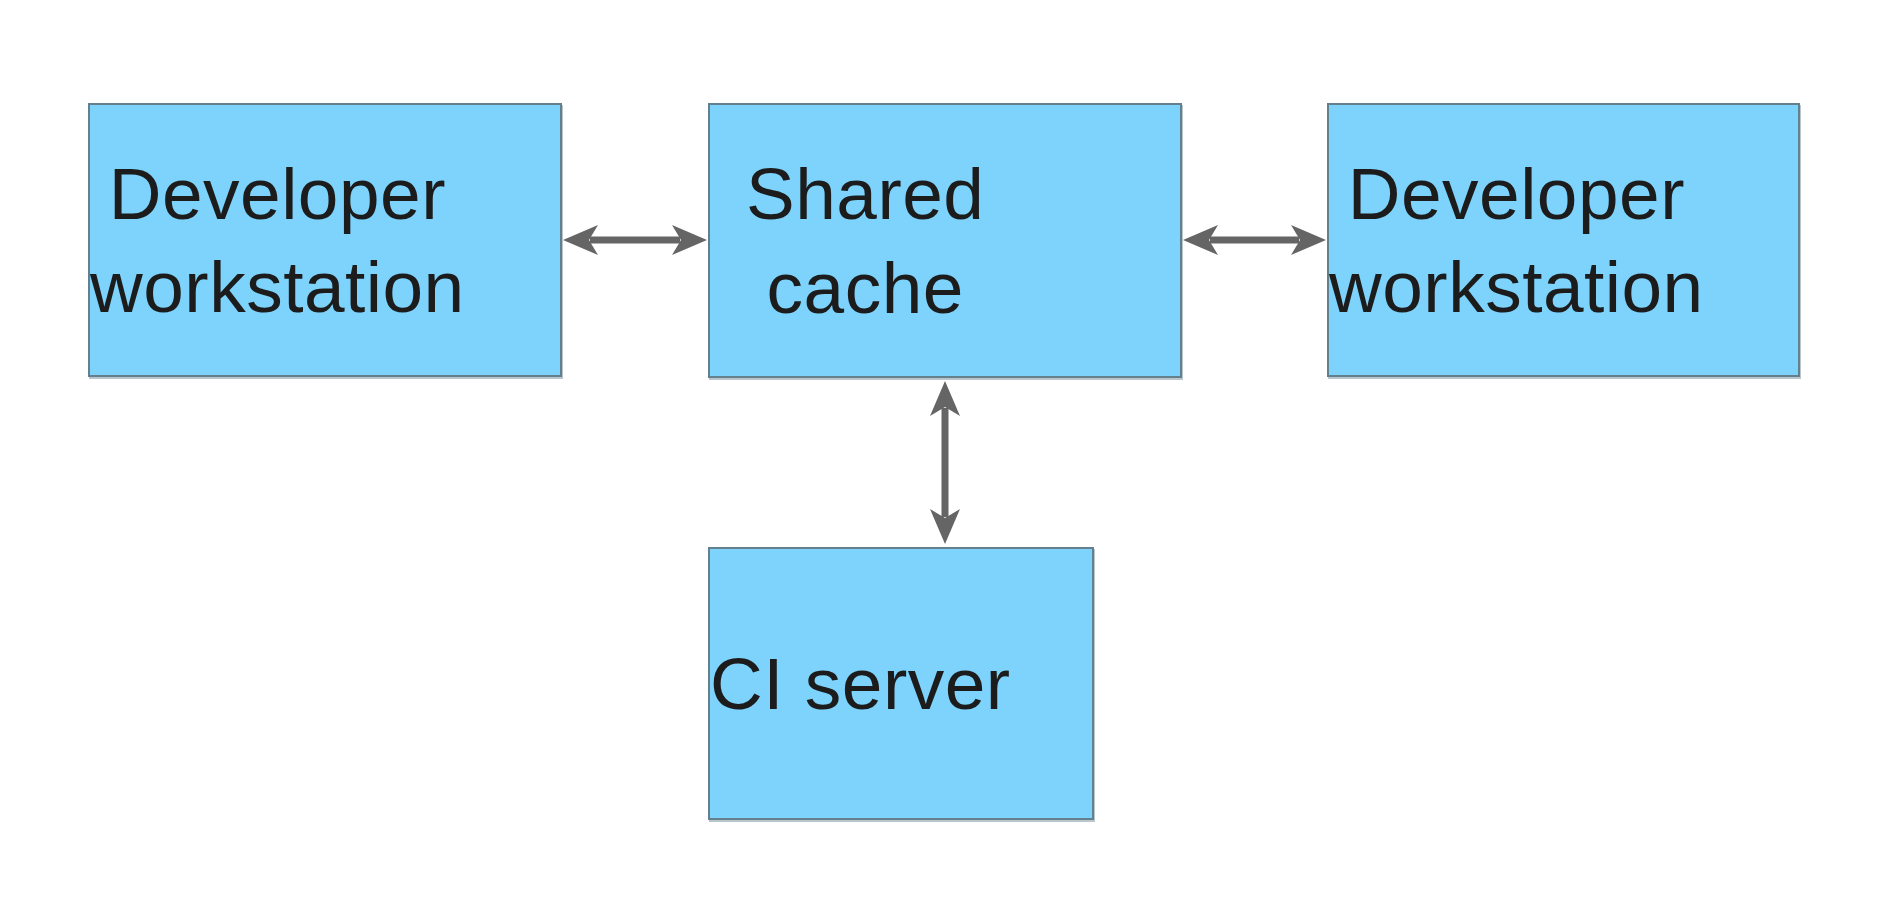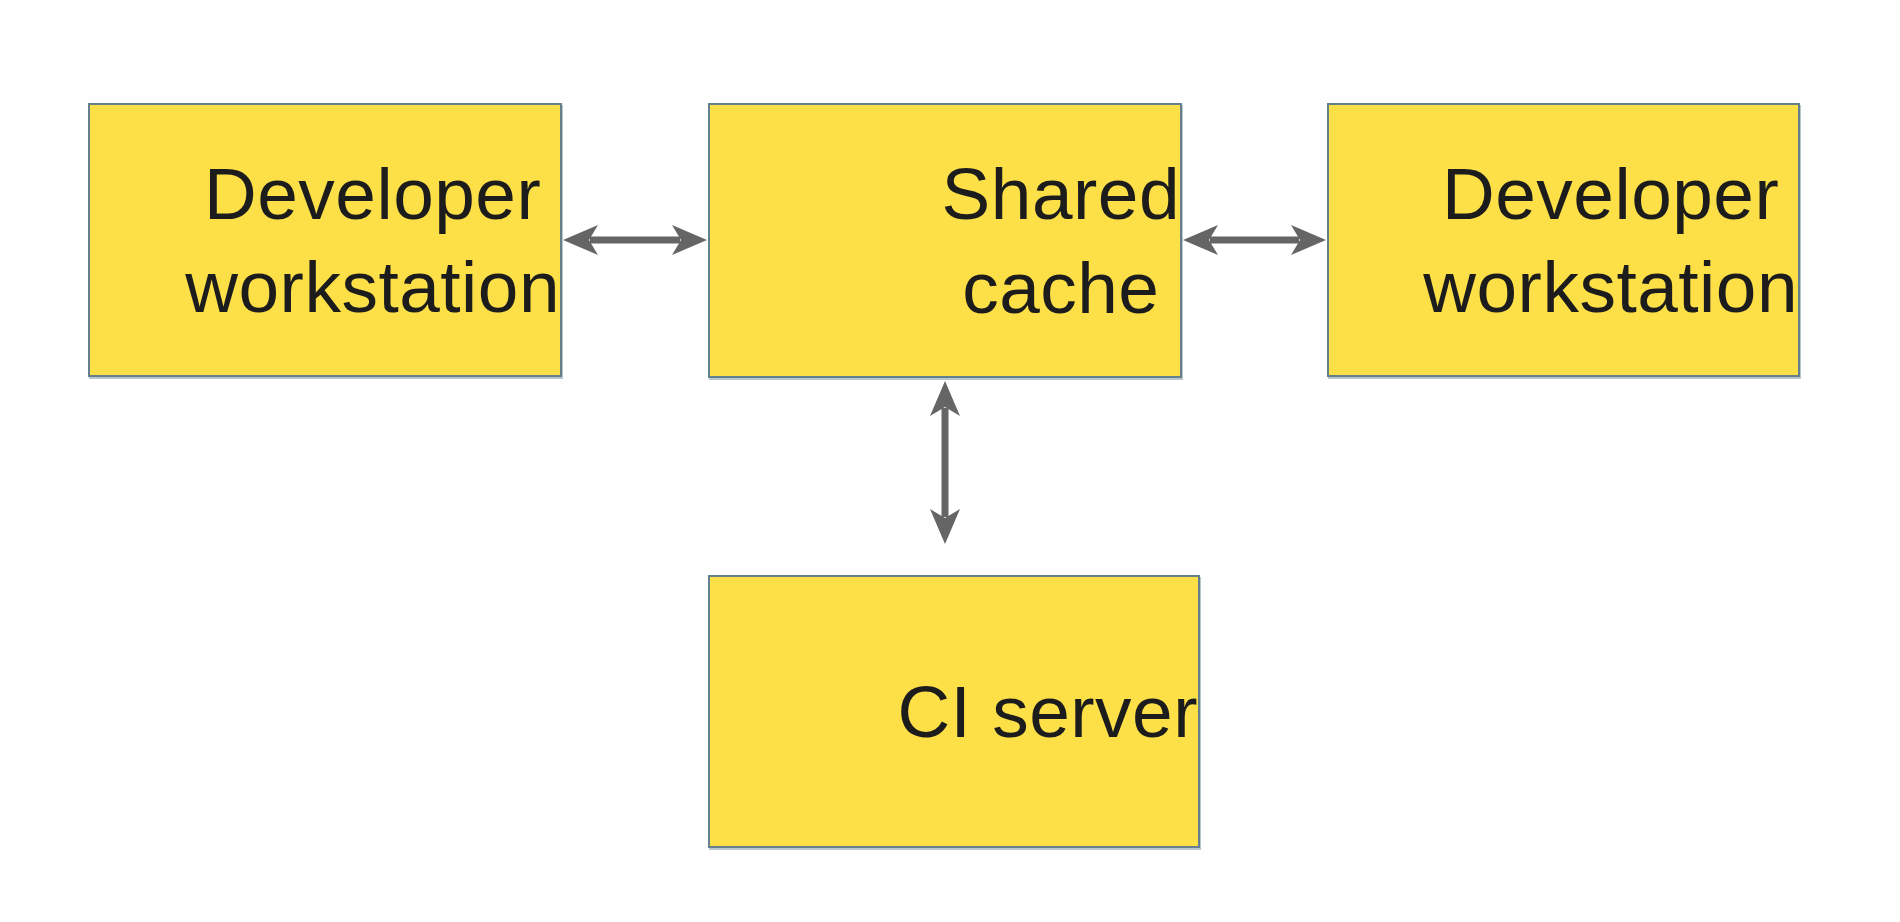--- a/index.html
+++ b/index.html
@@ -10,26 +10,26 @@
   }
   .canvas {
     position: relative;
     width: 1900px;
     height: 922px;
     background: #ffffff;
     overflow: hidden;
   }
   .node {
     position: absolute;
-    background: #fde047;
+    background: #7dd3fc;
     border: 2px solid #64808c;
     box-sizing: border-box;
     display: flex;
     align-items: center;
-    justify-content: flex-end;
+    justify-content: flex-start;
     box-shadow: 1px 2px 0 rgba(100,128,140,0.45);
   }
   .node-label {
     font-size: 73px;
     line-height: 1.28;
     color: #1c1c1c;
     text-align: center;
     white-space: pre-line;
     letter-spacing: 0.5px;
   }
@@ -37,21 +37,21 @@
     position: absolute;
     display: block;
   }
   .arrow .shaft {
     stroke-width: 7;
     fill: none;
   }
   #node-dev-left   { left: 88px;   top: 103px; width: 474px; height: 274px; }
   #node-cache      { left: 708px;  top: 103px; width: 474px; height: 275px; padding-left: 36px; }
   #node-dev-right  { left: 1327px; top: 103px; width: 473px; height: 274px; }
-  #node-ci         { left: 708px;  top: 547px; width: 492px; height: 273px; margin-top: 28px; }
+  #node-ci         { left: 708px;  top: 547px; width: 386px; height: 273px; }
   #arrow-left      { left: 560px;  top: 216px; }
   #arrow-right     { left: 1180px; top: 216px; }
   #arrow-down      { left: 921px;  top: 378px; }
 </style>
 </head>
 <body>
 
 <div class="canvas">
 
   <div class="node" id="node-dev-left">

